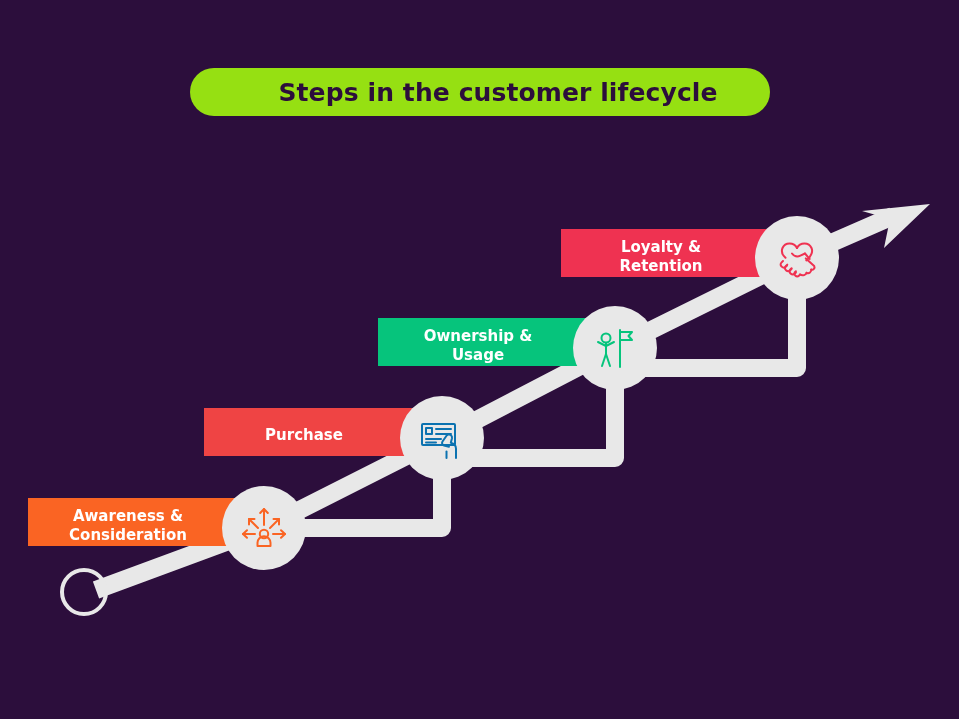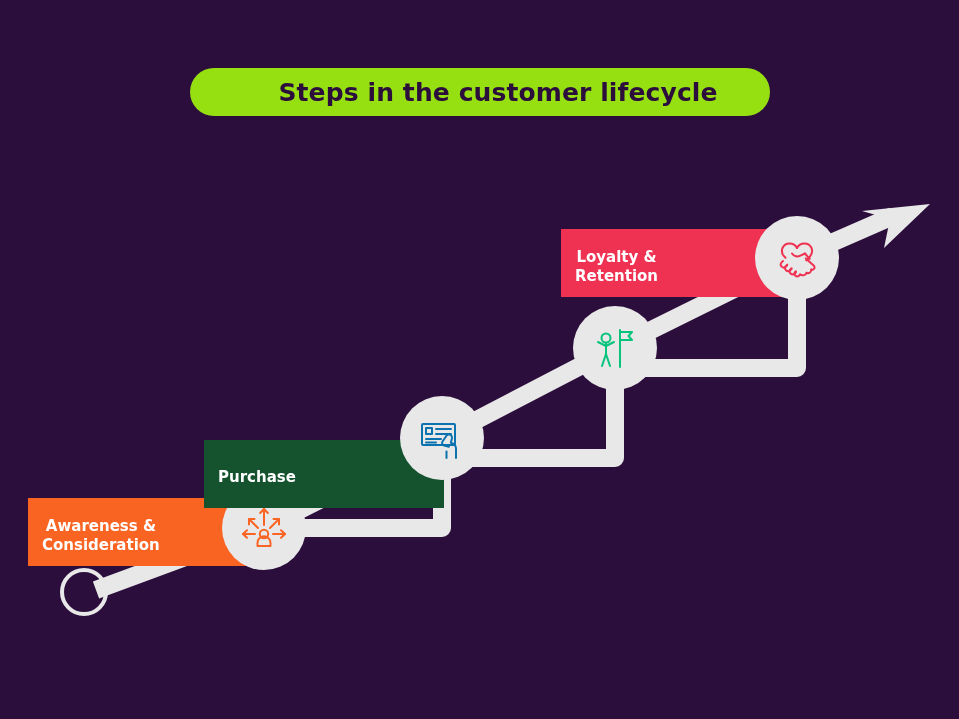--- a/index.html
+++ b/index.html
@@ -44,24 +44,24 @@
   #connector {
     position: absolute;
     left: 0;
     top: 0;
     width: 959px;
     height: 719px;
   }
   
   .step-bar {
     position: absolute;
-    height: 68px;
+    height: 48px;
     display: flex;
     align-items: center;
-    justify-content: flex-start;
+    justify-content: center;
     box-sizing: border-box;
     padding: 8px 54px 0 14px;
   }
   .step-bar .bar-label {
     color: #FFFFFF;
     font-size: 15px;
     font-weight: bold;
     line-height: 1.28;
     text-align: center;
     white-space: pre-line;
@@ -129,39 +129,43 @@
         <line x1="34" y1="31" x2="46" y2="31"></line>
         <polyline points="42,27.2 46,31 42,34.8"></polyline>
         <line x1="19" y1="25" x2="10" y2="16"></line>
         <polyline points="10,21.5 10,16 15.5,16"></polyline>
         <line x1="31" y1="25" x2="40" y2="16"></line>
         <polyline points="34.5,16 40,16 40,21.5"></polyline>
       </g>
     </svg>
   </div>
 
-  <div class="step-bar" style="left:204px; top:408px; width:240px; background:#14532d;margin-top:32px;">
+  <div class="step-bar" style="left:204px; top:408px; width:240px; background:#ef4444;">
     <div class="bar-label">Purchase</div>
   </div>
   <div class="icon-circle" style="left:400px; top:396px;">
     <svg width="50" height="50" viewBox="0 0 50 50">
       <g fill="none" stroke="#0B72B0" stroke-width="2" stroke-linecap="round" stroke-linejoin="round">
         <rect x="5" y="11" width="33" height="21" rx="1"></rect>
         <rect x="9" y="15" width="6" height="6"></rect>
         <line x1="19" y1="16" x2="34" y2="16"></line>
         <line x1="19" y1="21" x2="34" y2="21"></line>
         <line x1="9" y1="26" x2="24" y2="26"></line>
         <line x1="9" y1="29.5" x2="19" y2="29.5"></line>
         <path d="M30 22 c2.5 -1.5 5.5 0.5 5 3.2 l-1.2 4.6 c2.8 0.6 5.2 2.4 5.2 6 V45"></path>
         <path d="M30 22 l-4.5 6.5 c-1 1.6 -0.3 3.6 1.5 4 l5 1.2"></path>
         <path d="M29.5 45 v-6.5"></path>
       </g>
     </svg>
   </div>
 
+  <div class="step-bar" style="left:378px; top:318px; width:240px; background:#06C47C;">
+    <div class="bar-label">Ownership &amp;
+Usage</div>
+  </div>
   <div class="icon-circle" style="left:573px; top:306px;">
     <svg width="50" height="50" viewBox="0 0 50 50">
       <g fill="none" stroke="#06C47C" stroke-width="2" stroke-linecap="round" stroke-linejoin="round">
         <circle cx="16" cy="15" r="4.5"></circle>
         <path d="M16 20 v11"></path>
         <path d="M16 31 l-4 12"></path>
         <path d="M16 31 l4 12"></path>
         <path d="M16 23 l-8 -4"></path>
         <path d="M16 23 l8 -4"></path>
         <line x1="30" y1="7" x2="30" y2="44"></line>

